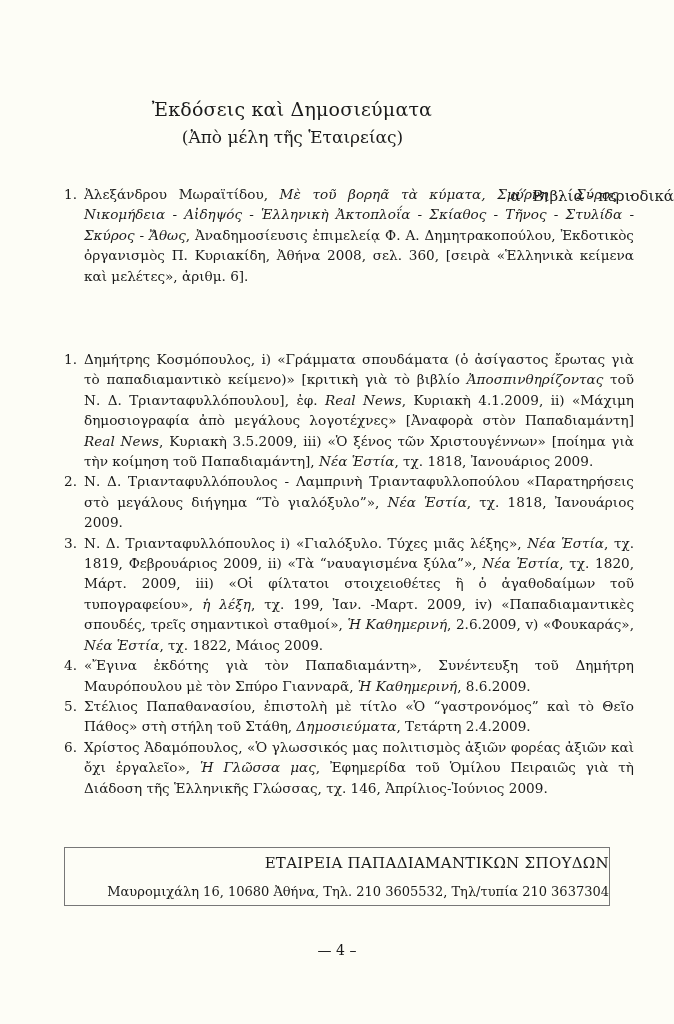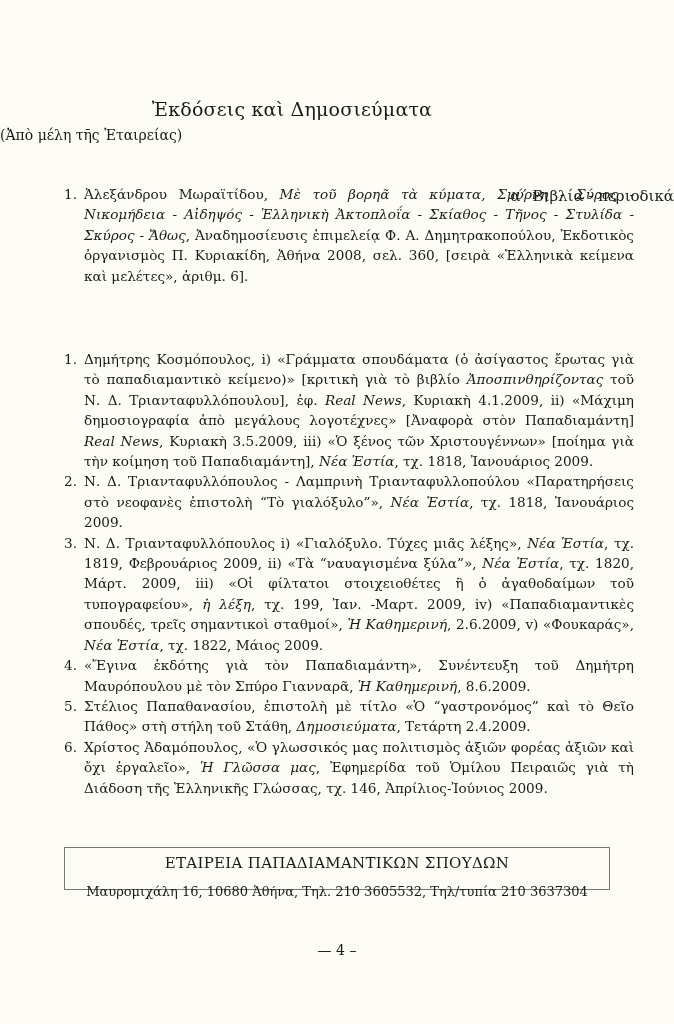--- a/index.html
+++ b/index.html
@@ -11,42 +11,42 @@
     position: relative;
     overflow: hidden;
   }
   .page { position: absolute; left: 0; top: 0; width: 674px; height: 1024px; }
   .title {
     position: absolute; left: 0; width: 584px; top: 98px;
     text-align: center; font-size: 19px; letter-spacing: 0.2px;
   }
   .subtitle {
     position: absolute; left: 0; width: 585px; top: 127px;
-    text-align: left; font-size: 14px;
+    text-align: center; font-size: 17px;
   }
   .section-head {
     position: absolute; left: 0; width: 674px;
     text-align: right; font-size: 15px; margin-top: 37px;
   }
   .sec-a { top: 150px; }
   .sec-b { top: 314px; }
   .list {
     position: absolute; left: 64px; width: 570px;
     font-size: 13.6px; line-height: 20.4px; text-align: justify;
   }
   .list-a { top: 184px; }
   .list-b { top: 349px; }
   .item { position: relative; padding-left: 20px; }
   .num { position: absolute; left: 0; top: 0; }
   .txt { display: block; }
   .it { font-style: italic; }
   .footer-box {
-    position: absolute; left: 64px; top: 847px; width: 546px; height: 43px;
+    position: absolute; left: 64px; top: 847px; width: 546px; height: 59px;
     border: 1px solid #777; box-sizing: border-box;
-    text-align: center;
+    text-align: right;
   }
   .footer-name { margin-top: 6px; font-size: 15px; letter-spacing: 0.3px; }
   .footer-addr { margin-top: 12px; font-size: 13px; }
   .page-num {
     position: absolute; left: 0; width: 674px; top: 942px;
     text-align: center; font-size: 14px;
   }
 </style>
 </head>
 <body>
@@ -63,21 +63,21 @@
       </div>
     </div>
 
   <div class="list list-b">
       <div class="item">
         <span class="num">1.</span>
         <span class="txt"><span>Δημήτρης Κοσμόπουλος, i) «Γράμματα σπουδάματα (ὁ ἀσίγαστος ἔρωτας γιὰ τὸ παπαδιαμαντικὸ κείμενο)» [κριτικὴ γιὰ τὸ βιβλίο </span><span class="it">Ἀποσπινθηρίζοντας</span><span> τοῦ Ν. Δ. Τριανταφυλλόπουλου], ἐφ. </span><span class="it">Real News</span><span>, Κυριακὴ 4.1.2009, ii) «Μάχιμη δημοσιογραφία ἀπὸ μεγάλους λογοτέχνες» [Ἀναφορὰ στὸν Παπαδιαμάντη] </span><span class="it">Real News</span><span>, Κυριακὴ 3.5.2009, iii) «Ὁ ξένος τῶν Χριστουγέννων» [ποίημα γιὰ τὴν κοίμηση τοῦ Παπαδιαμάντη], </span><span class="it">Νέα Ἑστία</span><span>, τχ. 1818, Ἰανουάριος 2009.</span></span>
       </div>
       <div class="item">
         <span class="num">2.</span>
-        <span class="txt"><span>Ν. Δ. Τριανταφυλλόπουλος - Λαμπρινὴ Τριανταφυλλοπούλου «Παρατηρήσεις στὸ νεοφανὲς ἐπιστολὴ “Τὸ γιαλόξυλο”», </span><span class="it">Νέα Ἑστία</span><span>, τχ. 1818, Ἰανουάριος 2009.</span></span>
+        <span class="txt"><span>Ν. Δ. Τριανταφυλλόπουλος - Λαμπρινὴ Τριανταφυλλοπούλου «Παρατηρήσεις στὸ μεγάλους διήγημα “Τὸ γιαλόξυλο”», </span><span class="it">Νέα Ἑστία</span><span>, τχ. 1818, Ἰανουάριος 2009.</span></span>
       </div>
       <div class="item">
         <span class="num">3.</span>
         <span class="txt"><span>Ν. Δ. Τριανταφυλλόπουλος i) «Γιαλόξυλο. Τύχες μιᾶς λέξης», </span><span class="it">Νέα Ἑστία</span><span>, τχ. 1819, Φεβρουάριος 2009, ii) «Τὰ “ναυαγισμένα ξύλα”», </span><span class="it">Νέα Ἑστία</span><span>, τχ. 1820, Μάρτ. 2009, iii) «Οἱ φίλτατοι στοιχειοθέτες ἢ ὁ ἀγαθοδαίμων τοῦ τυπογραφείου», </span><span class="it">ἡ λέξη</span><span>, τχ. 199, Ἰαν. -Μαρτ. 2009, iv) «Παπαδιαμαντικὲς σπουδές, τρεῖς σημαντικοὶ σταθμοί», </span><span class="it">Ἡ Καθημερινή</span><span>, 2.6.2009, v) «Φουκαράς», </span><span class="it">Νέα Ἑστία</span><span>, τχ. 1822, Μάιος 2009.</span></span>
       </div>
       <div class="item">
         <span class="num">4.</span>
         <span class="txt"><span>«Ἔγινα ἐκδότης γιὰ τὸν Παπαδιαμάντη», Συνέντευξη τοῦ Δημήτρη Μαυρόπουλου μὲ τὸν Σπύρο Γιανναρᾶ, </span><span class="it">Ἡ Καθημερινή</span><span>, 8.6.2009.</span></span>
       </div>
       <div class="item">

